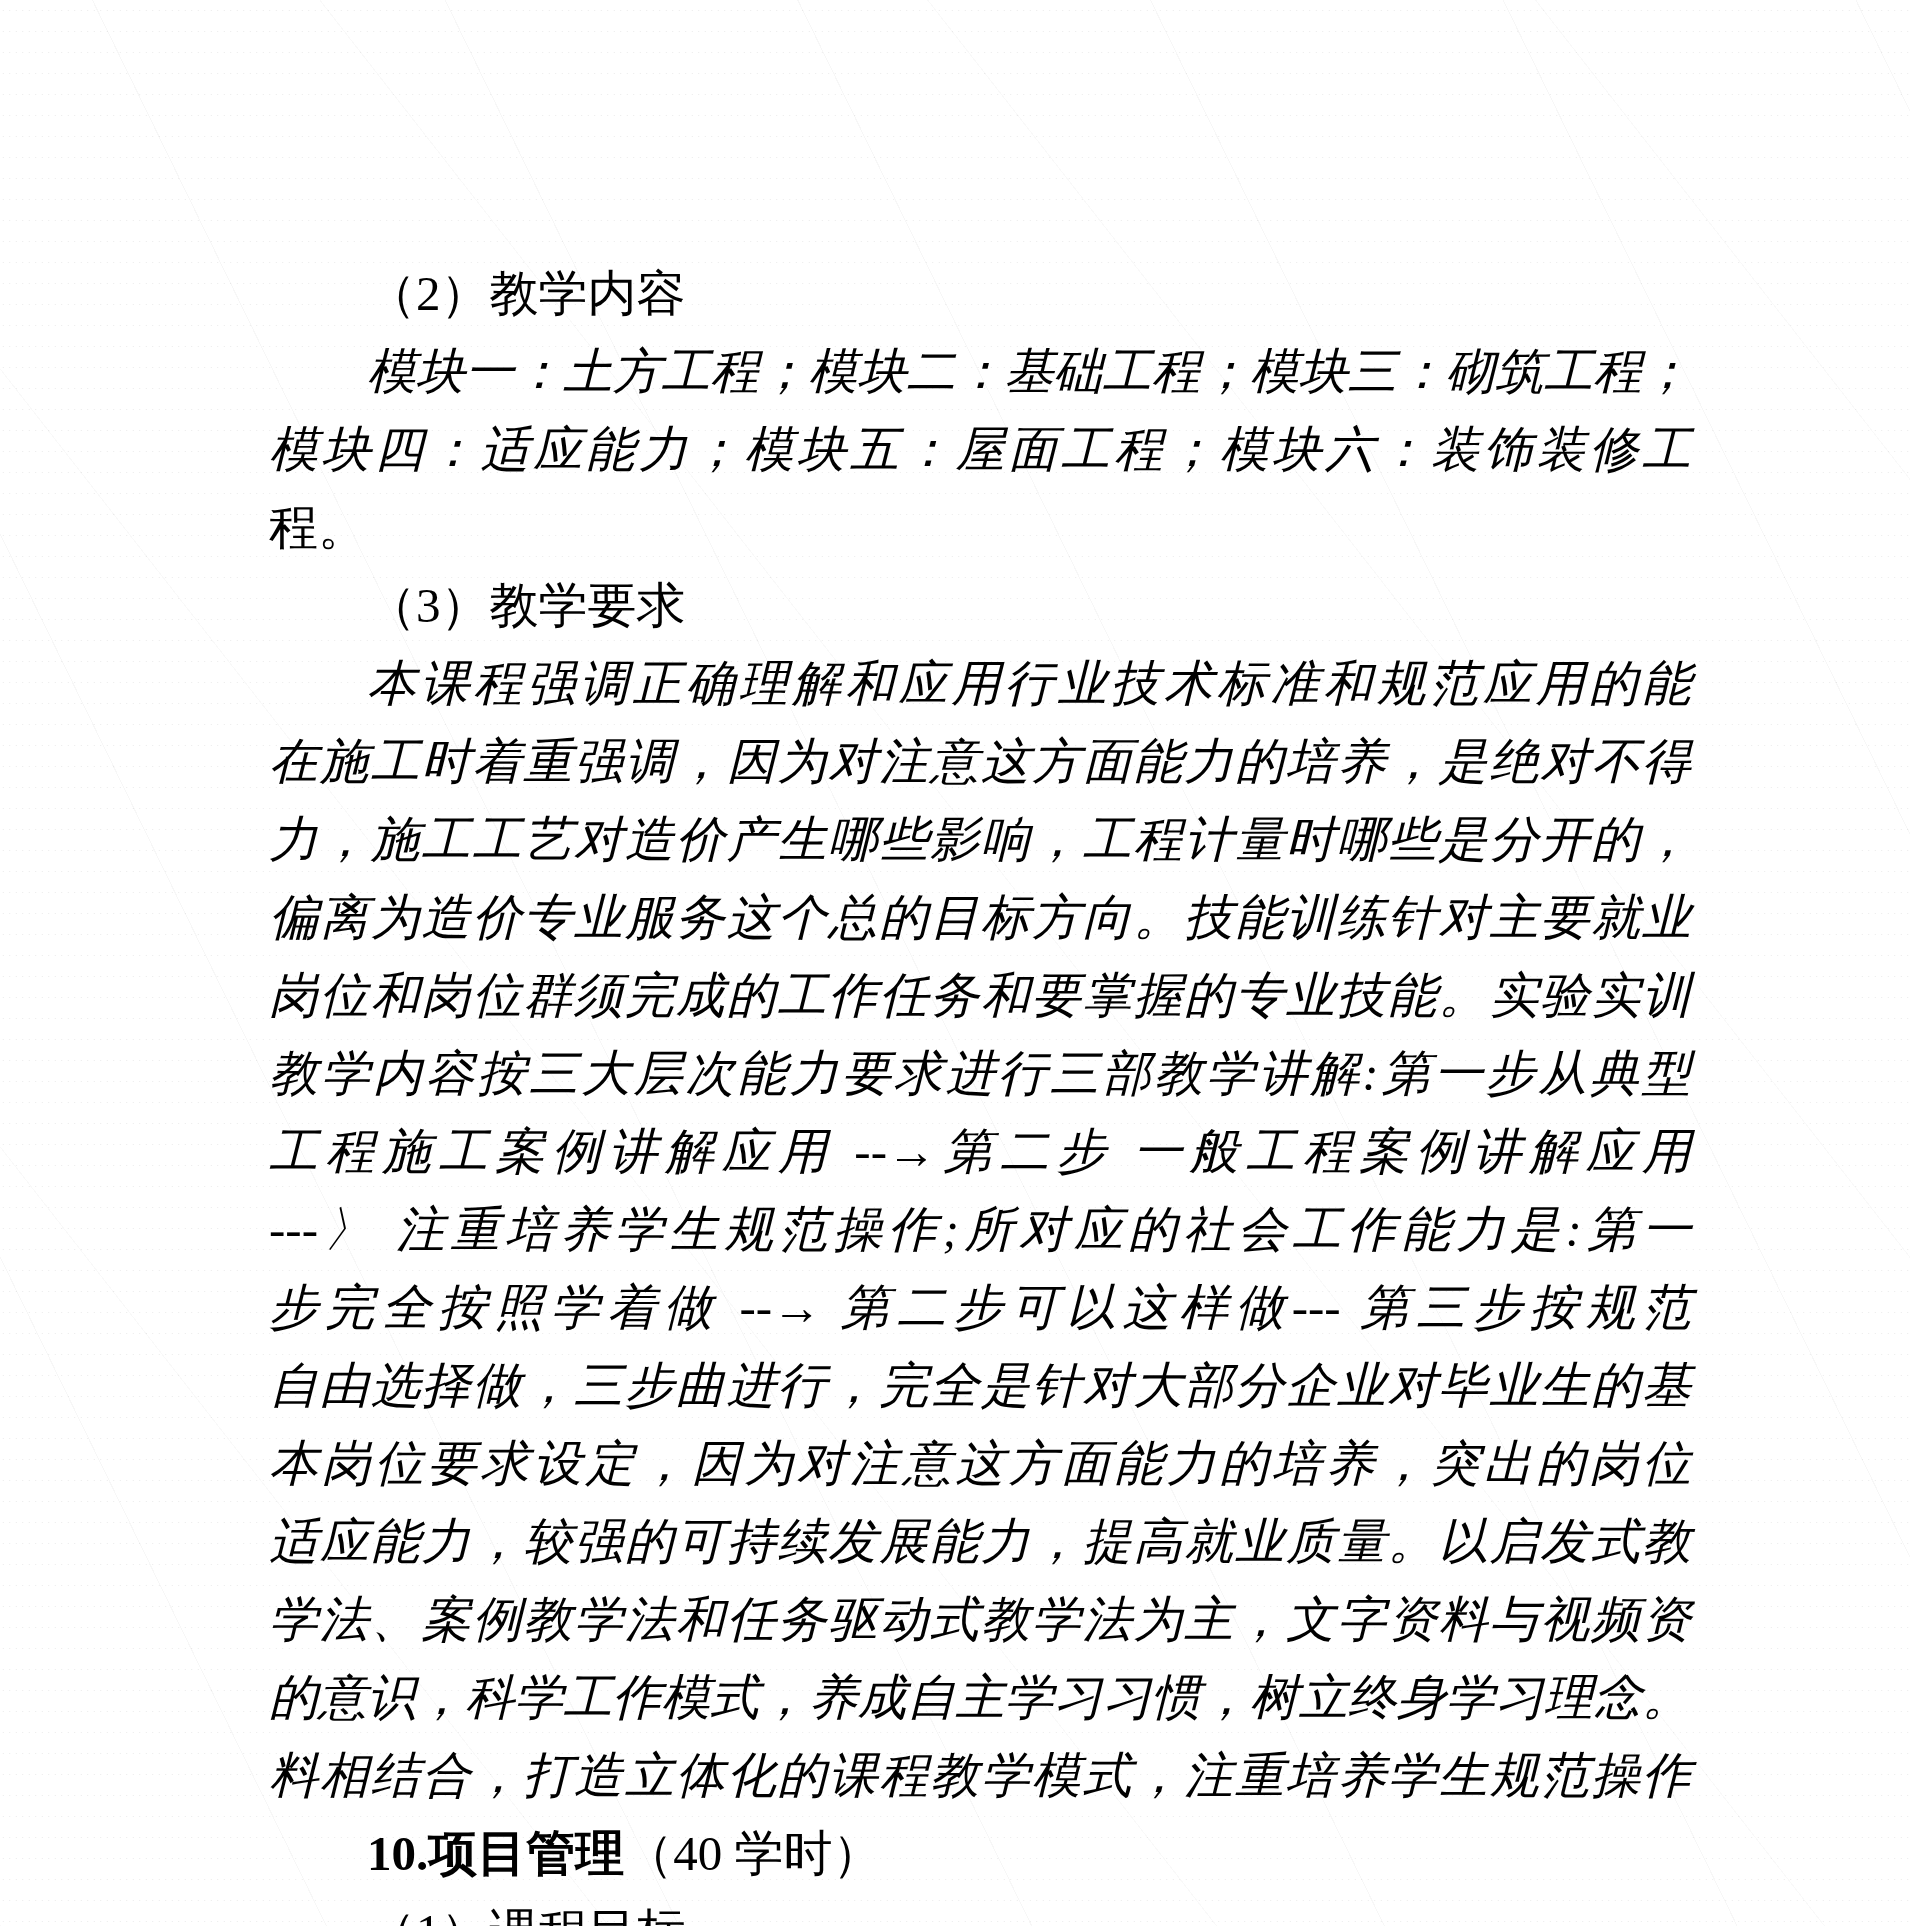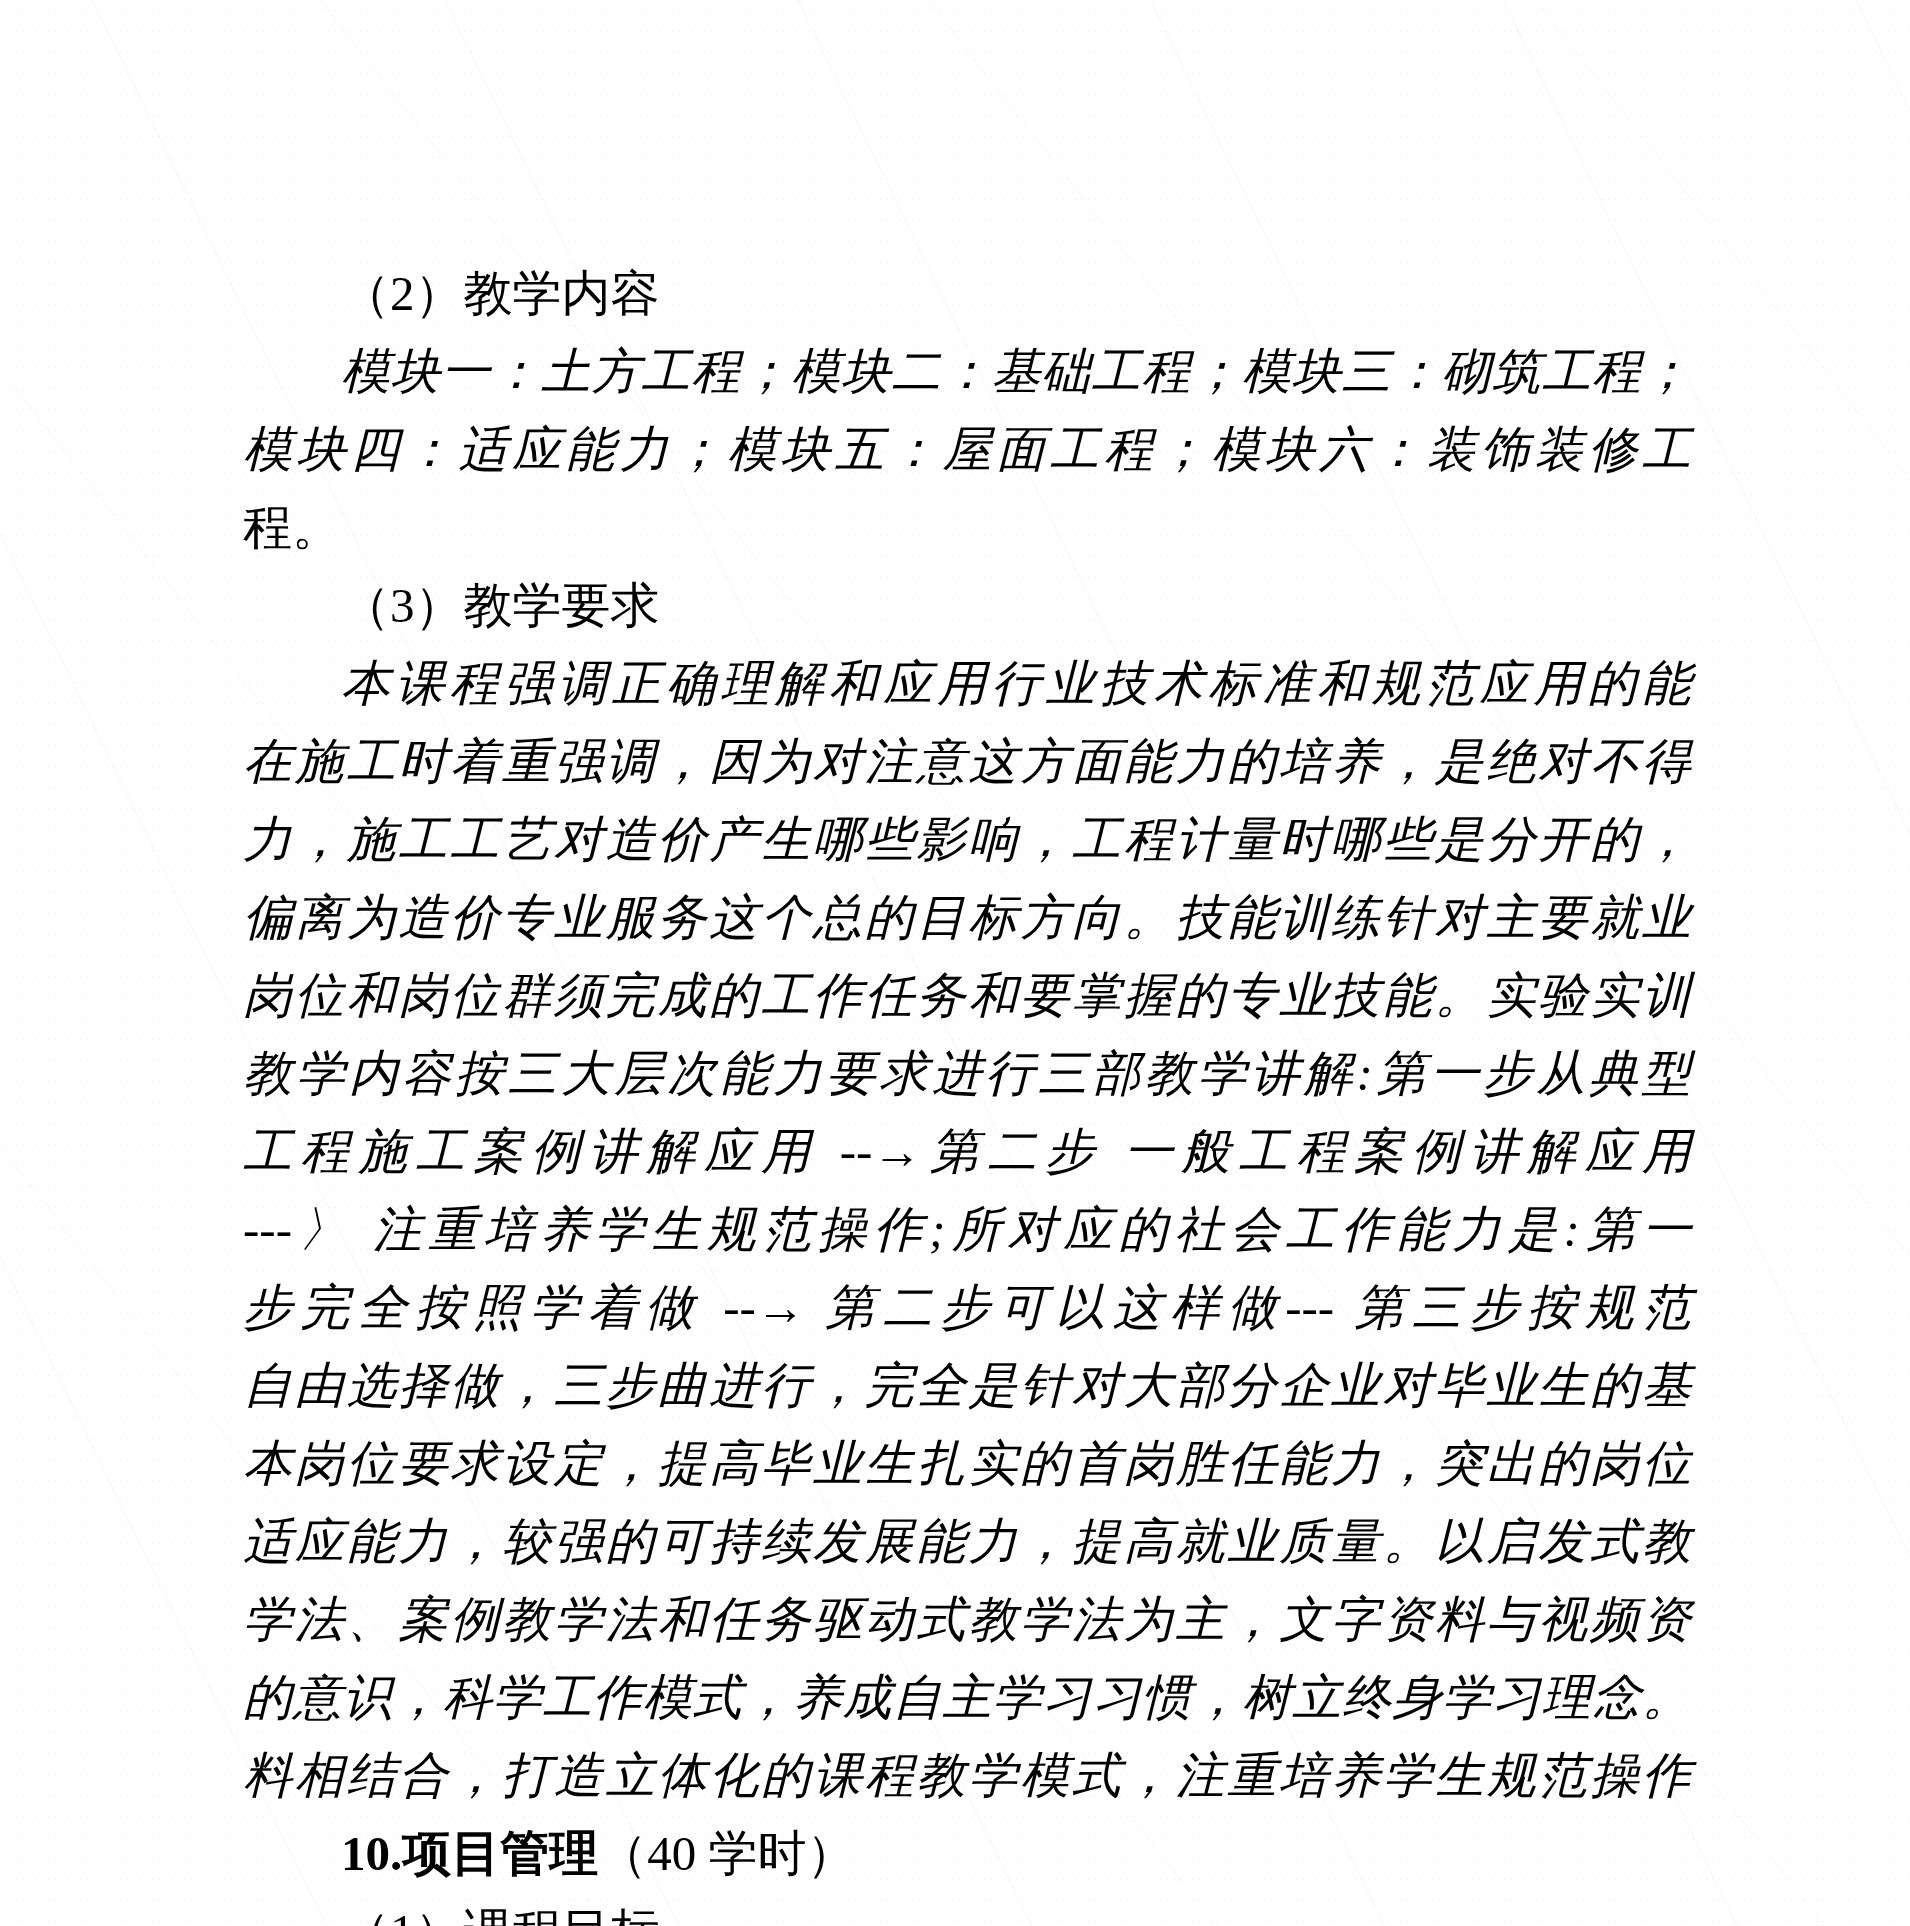--- a/index.html
+++ b/index.html
@@ -31,20 +31,21 @@
     left: 243px;
     top: 255px;
     width: 1448px;
     font-size: 49px;
     line-height: 78px;
     letter-spacing: 0;
   }
   .line {
     text-align: left;
     white-space: nowrap;
+    margin-left: 26px;
   }
   .line.indent { text-indent: 2em; }
   .line.fill {
     white-space: normal;
     text-align: justify;
     text-align-last: justify;
     text-justify: inter-character;
     font-style: italic;
   }
   .line b { font-weight: 700; }
@@ -63,21 +64,21 @@
     <div class="line indent fill"><span>本课程强调正确理解和应用行业技术标准和规范应用的能</span></div>
     <div class="line fill"><span>在施工时着重强调，因为对注意这方面能力的培养，是绝对不得</span></div>
     <div class="line fill"><span>力，施工工艺对造价产生哪些影响，工程计量时哪些是分开的，</span></div>
     <div class="line fill"><span>偏离为造价专业服务这个总的目标方向。技能训练针对主要就业</span></div>
     <div class="line fill"><span>岗位和岗位群须完成的工作任务和要掌握的专业技能。实验实训</span></div>
     <div class="line fill"><span>教学内容按三大层次能力要求进行三部教学讲解:第一步从典型</span></div>
     <div class="line fill"><span>工程施工案例讲解应用 --→第二步 一般工程案例讲解应用</span></div>
     <div class="line fill"><span>---〉 注重培养学生规范操作;所对应的社会工作能力是:第一</span></div>
     <div class="line fill"><span>步完全按照学着做 --→ 第二步可以这样做--- 第三步按规范</span></div>
     <div class="line fill"><span>自由选择做，三步曲进行，完全是针对大部分企业对毕业生的基</span></div>
-    <div class="line fill"><span>本岗位要求设定，提高毕业生扎实的首岗胜任能力，突出的岗位</span></div>
+    <div class="line fill"><span>本岗位要求设定，因为对注意这方面能力的培养，突出的岗位</span></div>
     <div class="line fill"><span>适应能力，较强的可持续发展能力，提高就业质量。以启发式教</span></div>
     <div class="line fill"><span>学法、案例教学法和任务驱动式教学法为主，文字资料与视频资</span></div>
     <div class="line fill"><span>的意识，科学工作模式，养成自主学习习惯，树立终身学习理念。</span></div>
     <div class="line fill"><span>料相结合，打造立体化的课程教学模式，注重培养学生规范操作</span></div>
     <div class="line indent"><b>10.项目管理</b><span>（40 学时）</span></div>
     <div class="line indent"><span>（1）课程目标</span></div>
   </div>
 
 
 </body></html>

